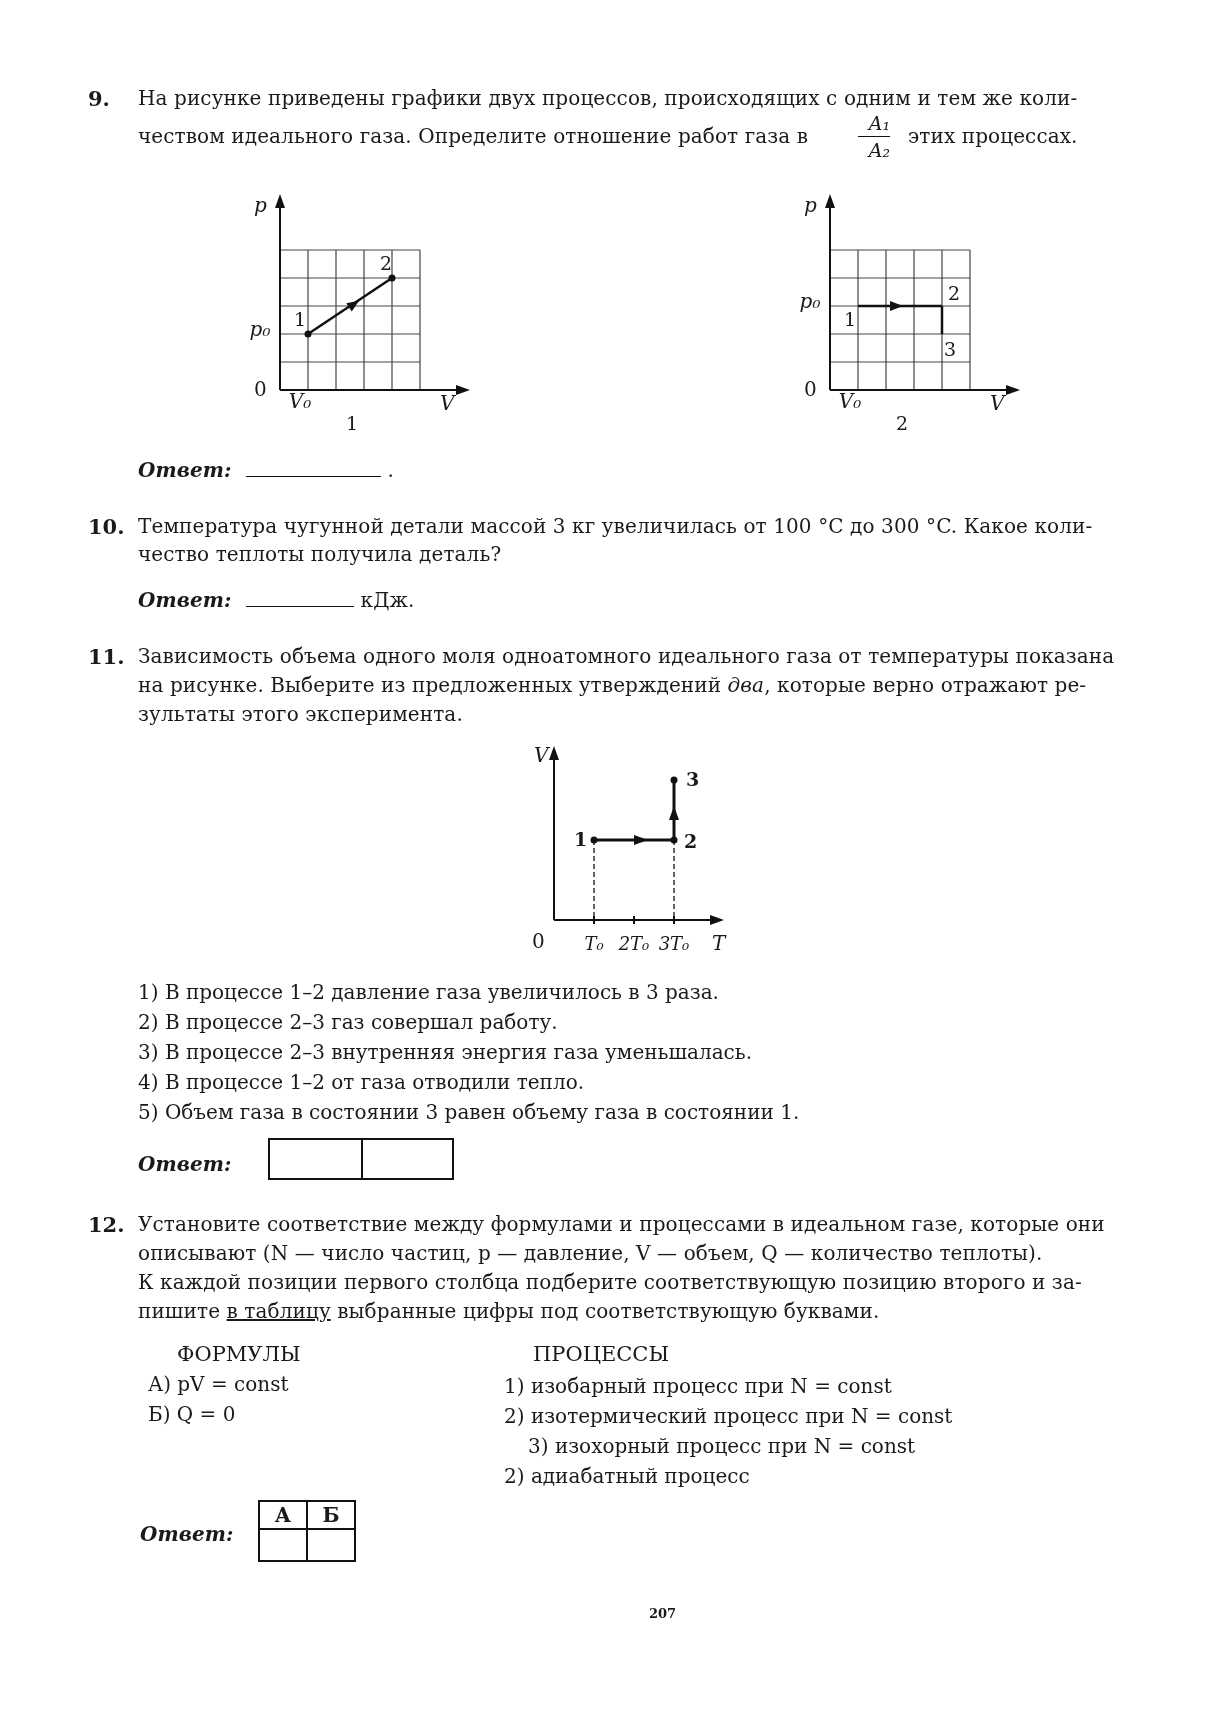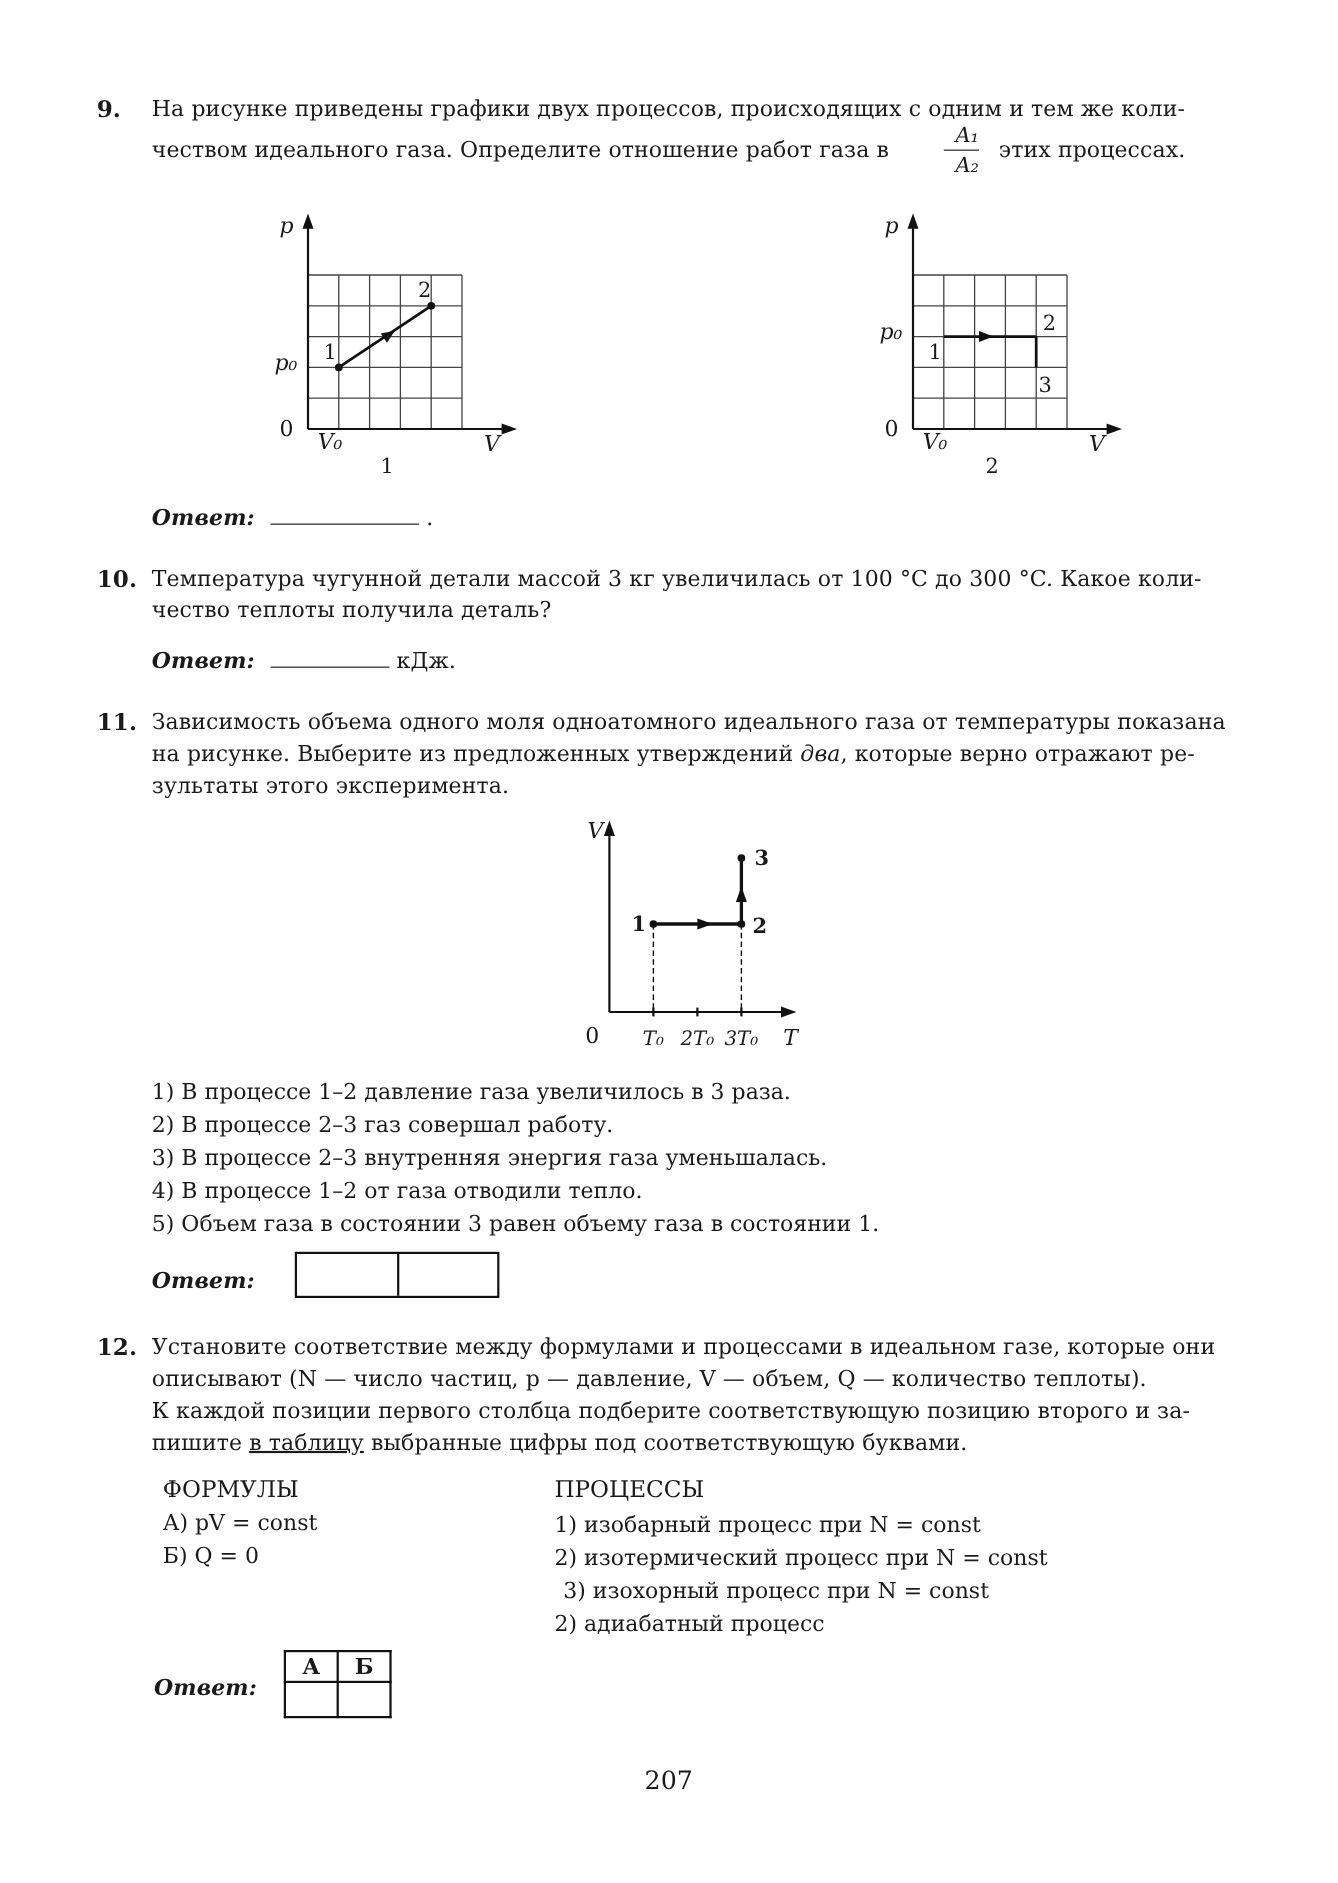--- a/index.html
+++ b/index.html
@@ -12,21 +12,21 @@
   .qnum { position: absolute; left: 88px; font-weight: bold; font-size: 21px; }
   .line { position: absolute; left: 138px; white-space: nowrap; font-size: 20px; letter-spacing: 0.1px; }
   .ital { font-style: italic; }
   .answer-label { font-style: italic; font-weight: bold; }
   .blank { display: inline-block; border-bottom: 1.5px solid #111; vertical-align: baseline; }
   .frac { position: absolute; text-align: right; font-style: italic; font-size: 19px; }
   .frac .bar { border-top: 1.5px solid #111; margin: 2px 0; }
   svg text { font-family: "DejaVu Serif", "Liberation Serif", serif; fill: #1a1a1a; }
   .opt { position: absolute; left: 138px; white-space: nowrap; font-size: 20px; }
   .ansbox { position: absolute; border: 2px solid #111; box-sizing: border-box; }
-  .col-head { position: absolute; font-size: 21px; }
+  .col-head { position: absolute; font-size: 21px; margin-left: 29px; }
   .col-item { position: absolute; white-space: nowrap; font-size: 20px; }
   table.ab { position: absolute; border-collapse: collapse; }
   table.ab td { border: 2px solid #111; width: 46px; height: 26px; text-align: center; font-weight: bold; font-size: 20px; padding: 0; }
   .u { text-decoration: underline; }
 </style>
 </head>
 <body>
 
 <div class="qnum" style="top:86px">9.</div>
 <div class="line" style="top:86px">На рисунке приведены графики двух процессов, происходящих с одним и тем же коли-</div>
@@ -180,32 +180,32 @@
   <span>пишите </span><span class="u">в таблицу</span><span> выбранные цифры под соответствующую буквами.</span>
 </div>
 
 <div class="col-head" style="left:148px; top:1342px">ФОРМУЛЫ</div>
 <div class="col-item" style="left:148px; top:1372px">А)  pV = const</div>
 <div class="col-item" style="left:148px; top:1402px">Б)  Q = 0</div>
 
 <div class="col-head" style="left:504px; top:1342px">ПРОЦЕССЫ</div>
 <div class="col-item" style="left:504px; top:1374px">1)  изобарный процесс при N = const</div>
 <div class="col-item" style="left:504px; top:1404px">2)  изотермический процесс при N = const</div>
-<div class="col-item" style="left:512px; top:1434px">3)  изохорный процесс при N = const</div>
+<div class="col-item" style="left:528px; top:1434px">3)  изохорный процесс при N = const</div>
 <div class="col-item" style="left:504px; top:1464px">2)  адиабатный процесс</div>
 
 <div class="line" style="top:1522px; left:140px">
   <span class="answer-label">Ответ:</span>
 </div>
 <table class="ab" style="left:258px; top:1500px">
   <tbody>
       <tr>
     <td>А</td>
     <td>Б</td>
   </tr>
   <tr>
     <td style="height:30px"></td>
     <td style="height:30px"></td>
   </tr>
 </tbody>
   </table>
 
-<div class="abs" style="left:586px; top:1606px; font-weight:normal; font-size:23px">207</div>
+<div class="abs" style="left:649px; top:1606px; font-weight:bold; font-size:13px">207</div>
 
 </body></html>

